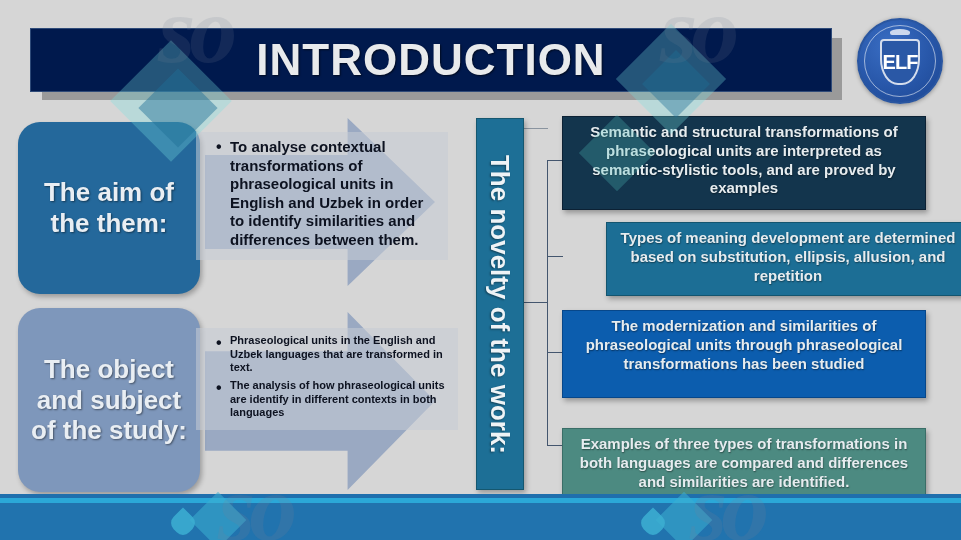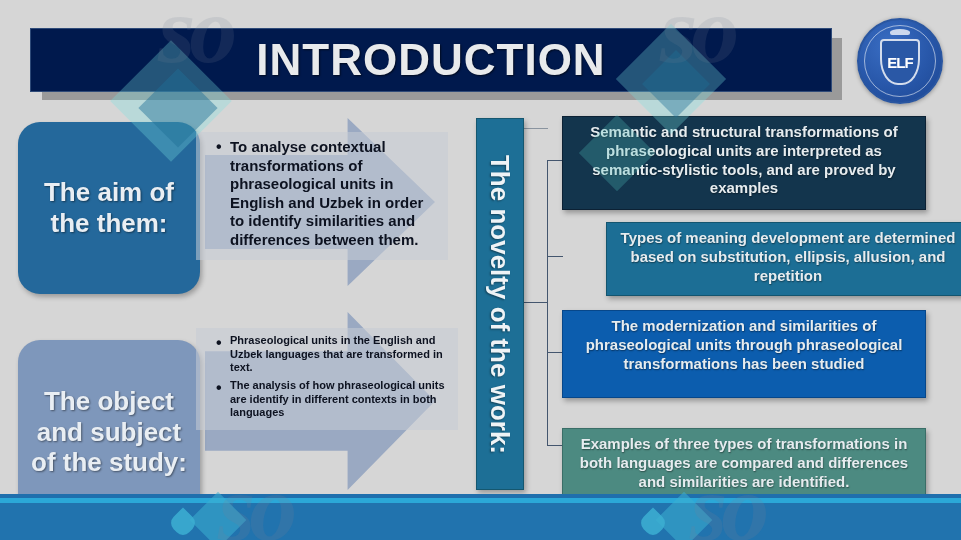--- a/index.html
+++ b/index.html
@@ -98,21 +98,21 @@
     background: #2a58a6;
     border: 2px solid rgba(255,255,255,0.8);
     border-radius: 4px 4px 18px 18px / 4px 4px 26px 26px;
     display: flex;
     align-items: center;
     justify-content: center;
     margin-top: 2px;
   }
   .logo .shield-text {
     color: #ffffff;
-    font-size: 15px;
+    font-size: 20px;
     font-weight: 700;
     letter-spacing: -1px;
     line-height: 1;
   }
   .logo .cap {
     position: absolute;
     top: 9px; left: 50%;
     transform: translateX(-50%);
     width: 20px; height: 6px;
     background: rgba(255,255,255,0.75);
@@ -157,21 +157,20 @@
   }
   #aim-box {
     left: 18px; top: 122px;
     width: 182px; height: 172px;
     background: #24689b;
   }
   #object-box {
     left: 18px; top: 308px;
     width: 182px; height: 184px;
     background: #7e97bb;
-    margin-top: 32px;
   }
 
   
   .bullets {
     position: absolute;
     z-index: 14;
     background: rgba(198,204,214,0.55);
     padding: 6px 8px 6px 16px;
   }
   #bullets-1 { left: 196px; top: 132px; width: 228px; }

